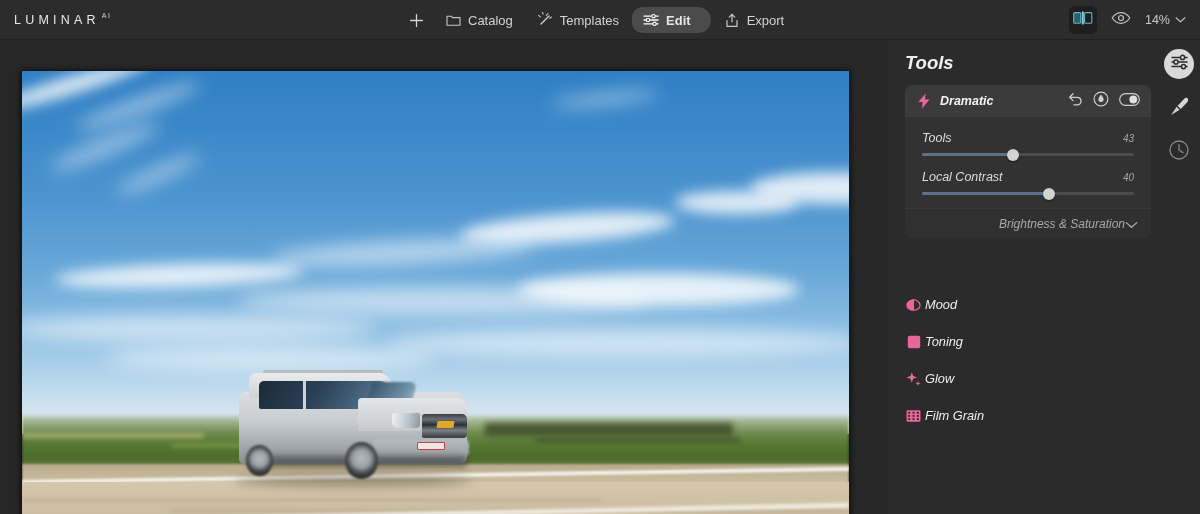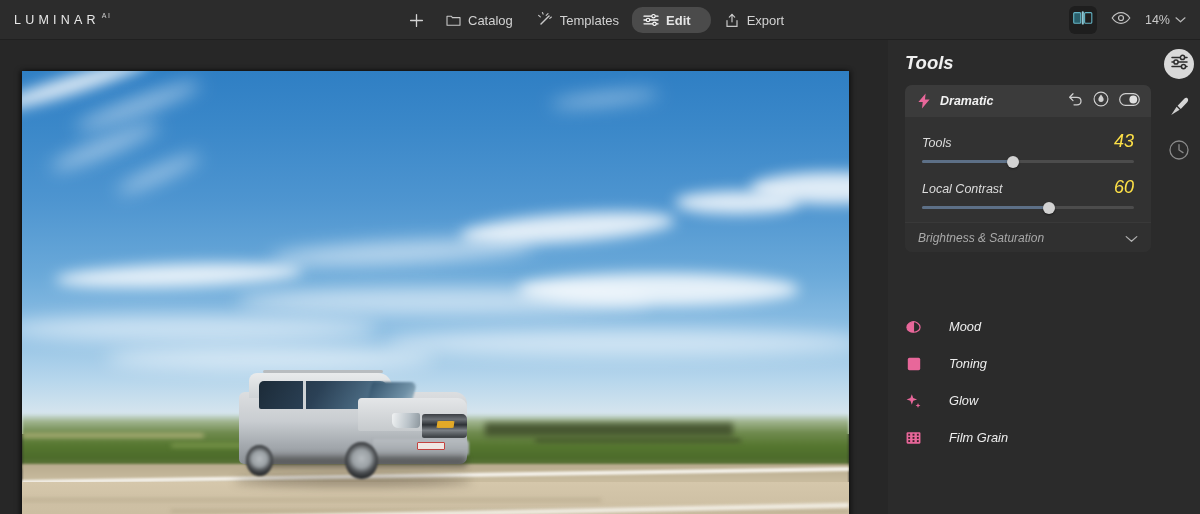--- a/index.html
+++ b/index.html
@@ -228,39 +228,39 @@
     display: flex; align-items: center; padding: 0 11px; gap: 9px;
   }
   .card-head-title { color: #f2f2f2; font-size: 12.5px; font-weight: bold; flex: 1; }
   .head-icons { display: flex; align-items: center; gap: 10px; }
   .card-body { padding: 14px 17px 13px 17px; }
 
   .slider-row { margin-bottom: 14px; }
   .slider-row:last-child { margin-bottom: 0; }
   .slider-labels { display: flex; justify-content: space-between; align-items: baseline; margin-bottom: 8px; }
   .slider-name { color: #dcdcdc; font-size: 12.5px; }
-  .slider-val { color: #fde047; font-size: 18px; }
+  .slider-val { color: #a3a3a3; font-size: 10px; }
   .track {
     position: relative; height: 3px; background: #4c4c4c; border-radius: 2px;
   }
   .track-fill { position: absolute; left: 0; top: 0; height: 3px; background: #5d7087; border-radius: 2px; }
   .knob {
     position: absolute; top: -4.5px; width: 12px; height: 12px;
     background: #d2d2d2; border-radius: 50%; transform: translateX(-6px);
     box-shadow: 0 1px 2px rgba(0,0,0,.45);
   }
   .card-foot {
     height: 30px; background: #303030; border-top: 1px solid #393939;
-    display: flex; align-items: center; padding: 0 13px;
+    display: flex; align-items: center; padding: 0 13px; text-align: right;
   }
   .card-foot-label { color: #a9a9a9; font-size: 12px; flex: 1; }
 
   .tool-list { position: absolute; left: 17px; top: 257px; width: 246px; }
   .tool-item {
-    height: 37px; display: flex; align-items: flex-end; gap: 28px;
+    height: 37px; display: flex; align-items: flex-start; gap: 4px;
     padding-left: 1px;
   }
   .tool-ico { width: 15px; height: 15px; display: flex; align-items: center; justify-content: center; }
   .tool-label { color: #eeeeee; font-size: 12.8px; }
 </style>
 </head>
 <body>
 
 <div class="app">
 
@@ -478,21 +478,21 @@
           </div>
           <div class="track">
             <div class="track-fill" style="width:43%"></div>
             <div class="knob" style="left:43%"></div>
           </div>
         </div>
 
         <div class="slider-row">
           <div class="slider-labels">
             <span class="slider-name">Local Contrast</span>
-            <span class="slider-val">60</span>
+            <span class="slider-val">40</span>
           </div>
           <div class="track">
             <div class="track-fill" style="width:60%"></div>
             <div class="knob" style="left:60%"></div>
           </div>
         </div>
       </div>
 
       <div class="card-foot">
         <span class="card-foot-label">Brightness &amp; Saturation</span>

